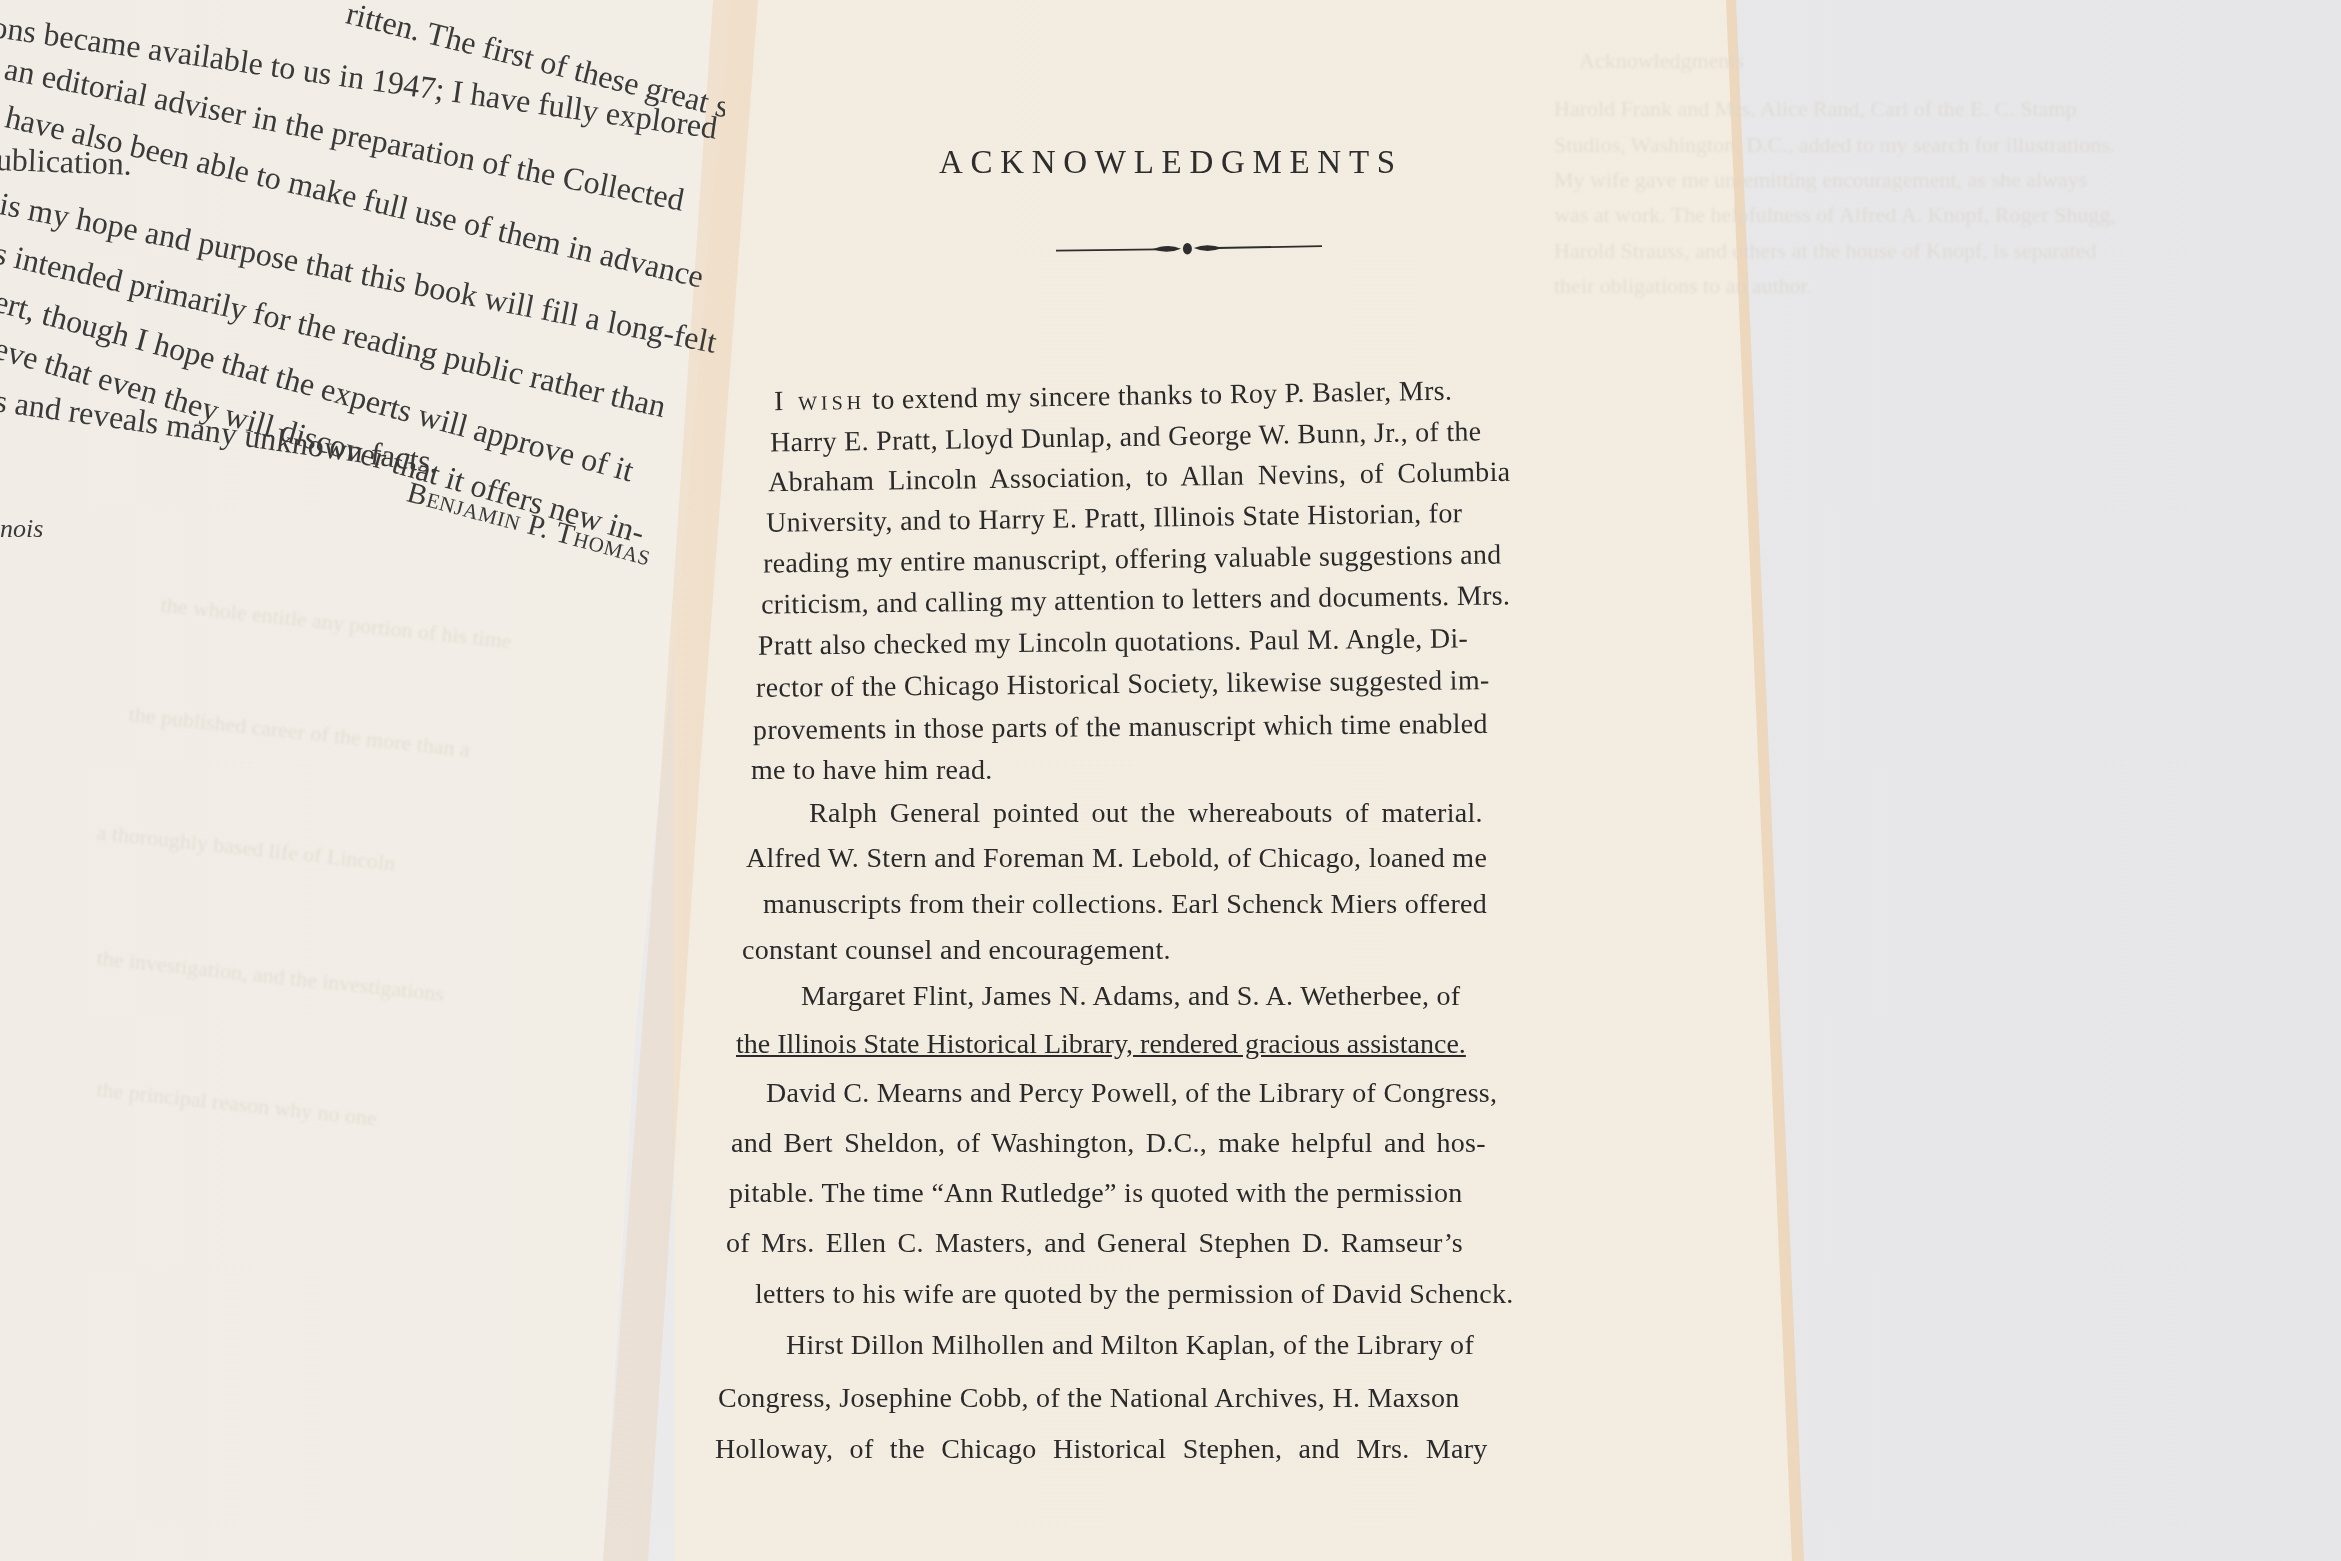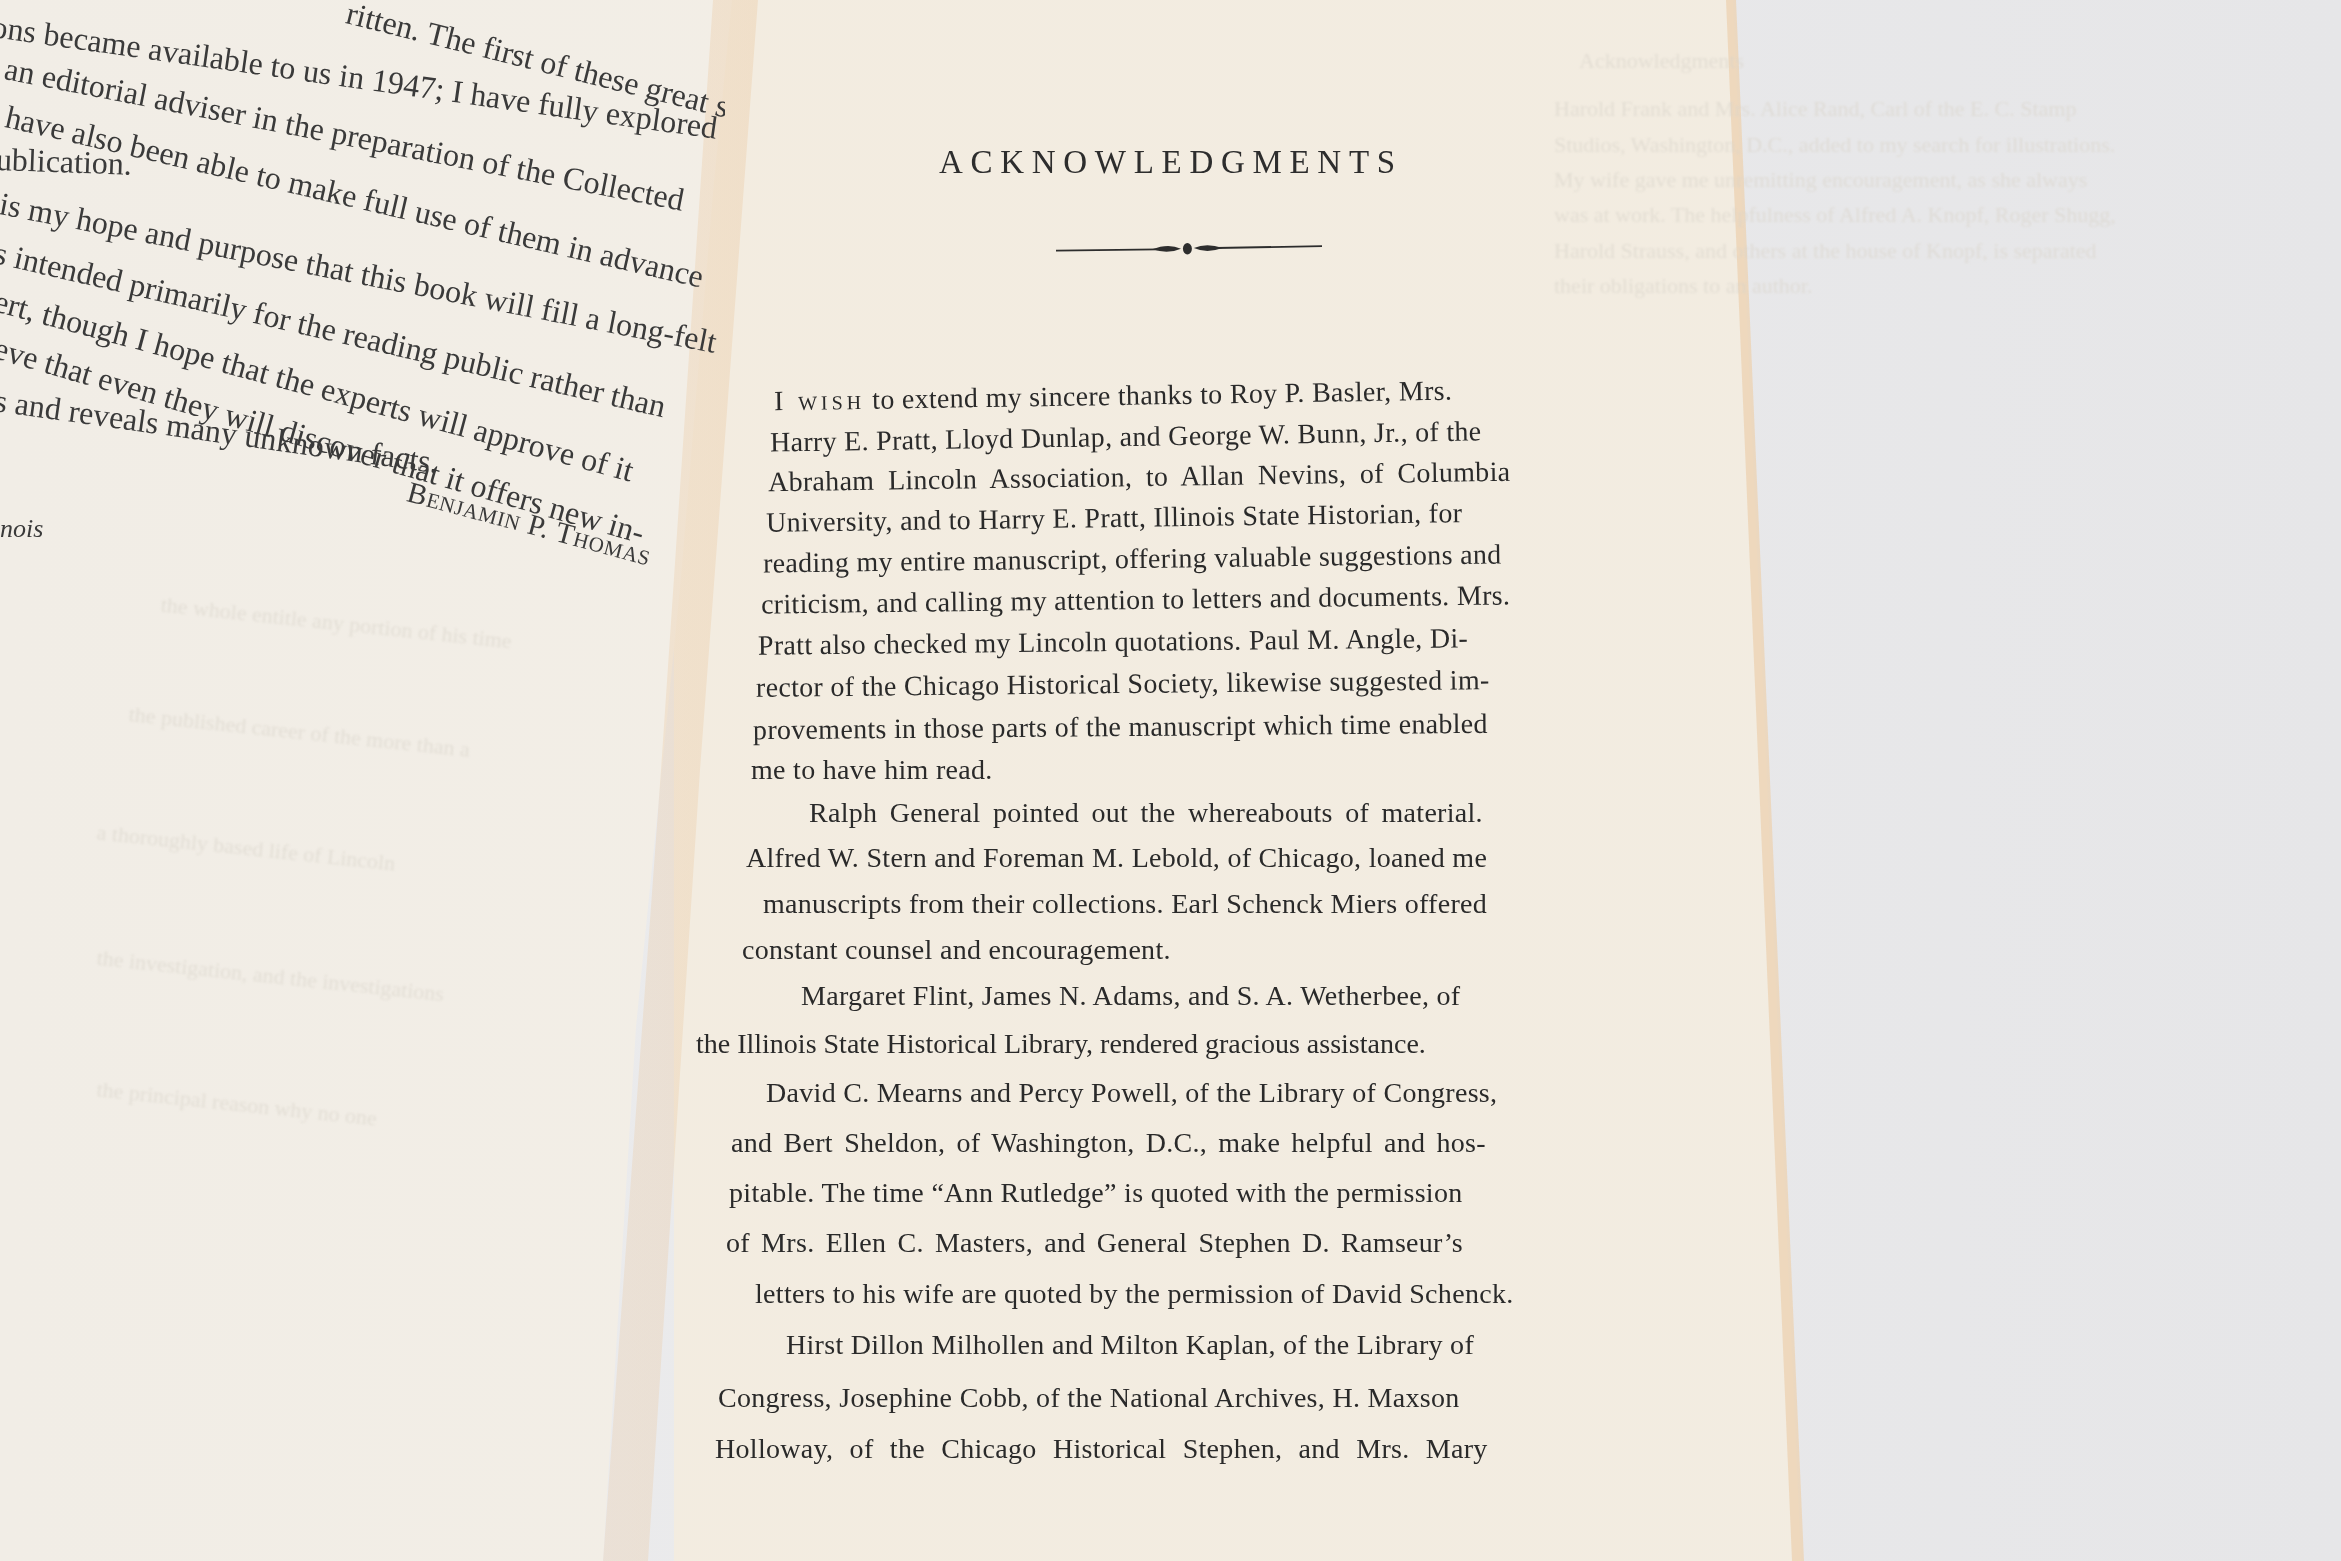--- a/index.html
+++ b/index.html
@@ -92,21 +92,21 @@
   <div class="body-line" style="left:756px;top:668px;transform:rotate(-0.6deg);">rector of the Chicago Historical Society, likewise suggested im-</div>
   <div class="body-line" style="left:753px;top:711px;transform:rotate(-0.5deg);">provements in those parts of the manuscript which time enabled</div>
   <div class="body-line" style="left:751px;top:754px;">me to have him read.</div>
 
   <div class="body-line" style="left:809px;top:797px;word-spacing:5.1px;">Ralph General pointed out the whereabouts of material.</div>
   <div class="body-line" style="left:746px;top:842px;">Alfred W. Stern and Foreman M. Lebold, of Chicago, loaned me</div>
   <div class="body-line" style="left:743px;top:888px;margin-left:20px;">manuscripts from their collections. Earl Schenck Miers offered</div>
   <div class="body-line" style="left:742px;top:934px;">constant counsel and encouragement.</div>
 
   <div class="body-line" style="left:801px;top:980px;">Margaret Flint, James N. Adams, and S. A. Wetherbee, of</div>
-  <div class="body-line" style="left:696px;top:1028px;letter-spacing:0;">the Illinois State Historical Library, rendered gracious assistance.</div>
+  <div class="body-line" style="left:736px;top:1028px;letter-spacing:0;text-decoration:underline;">the Illinois State Historical Library, rendered gracious assistance.</div>
   <div class="body-line" style="left:734px;top:1077px;margin-left:32px;">David C. Mearns and Percy Powell, of the Library of Congress,</div>
   <div class="body-line" style="left:731px;top:1127px;word-spacing:3.9px;">and Bert Sheldon, of Washington, D.C., make helpful and hos-</div>
   <div class="body-line" style="left:729px;top:1177px;">pitable. The time “Ann Rutledge” is quoted with the permission</div>
   <div class="body-line" style="left:726px;top:1227px;word-spacing:3.9px;">of Mrs. Ellen C. Masters, and General Stephen D. Ramseur’s</div>
   <div class="body-line" style="left:755px;top:1278px;">letters to his wife are quoted by the permission of David Schenck.</div>
 
   <div class="body-line" style="left:786px;top:1329px;">Hirst Dillon Milhollen and Milton Kaplan, of the Library of</div>
   <div class="body-line" style="left:718px;top:1382px;">Congress, Josephine Cobb, of the National Archives, H. Maxson</div>
   <div class="body-line" style="left:715px;top:1433px;word-spacing:9px;">Holloway, of the Chicago Historical Stephen, and Mrs. Mary</div>
 </div>

